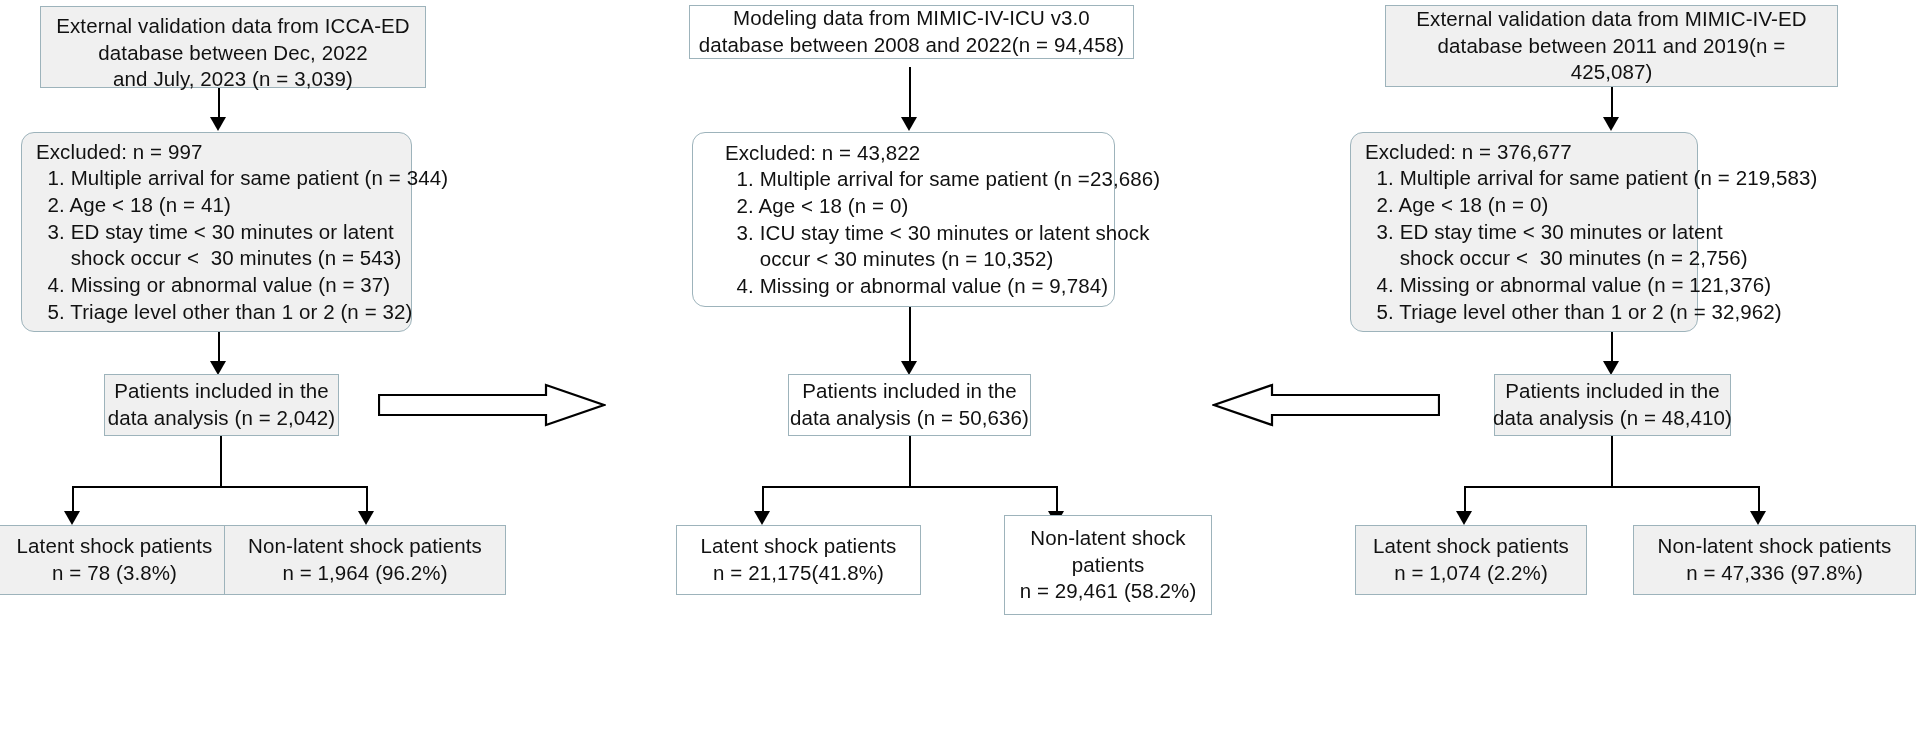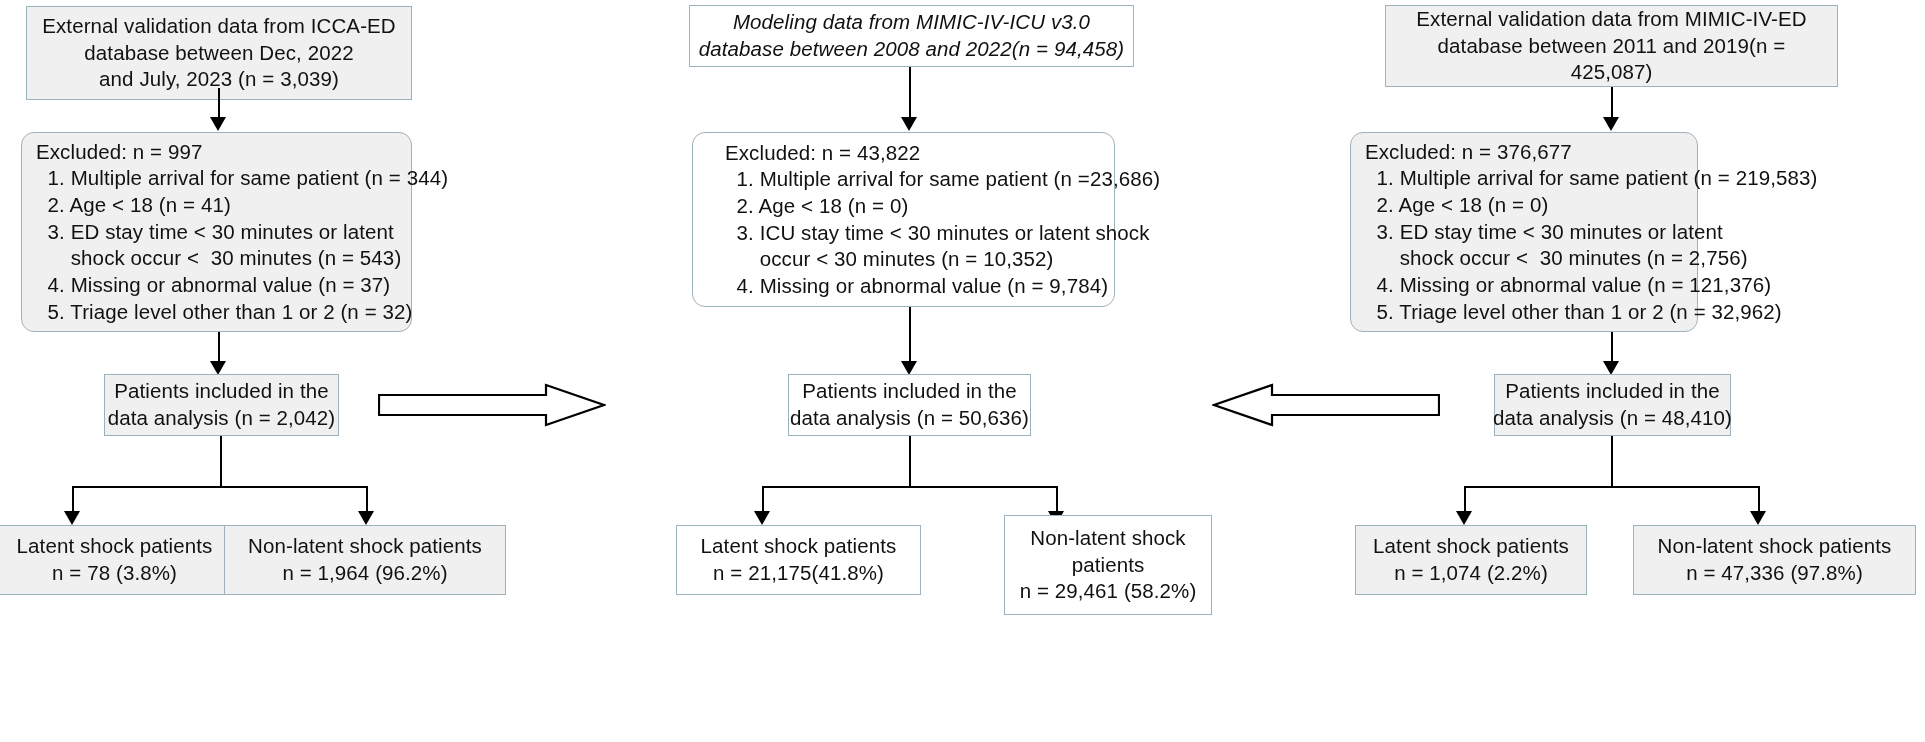--- a/index.html
+++ b/index.html
@@ -58,21 +58,21 @@
   }
   
   .blockarrow{ position:absolute; }
   .blockarrow svg{ display:block; }
 </style>
 </head>
 <body>
 
 <div id="canvas">
 
-  <div class="node gray center" style="left:26px;top:6px;width:386px;height:94px;">
+  <div class="node gray center" style="left:40px;top:6px;width:386px;height:82px;justify-content:space-between;">
     <span class="ln">External validation data from ICCA-ED</span>
     <span class="ln">database between Dec, 2022</span>
     <span class="ln">and July, 2023 (n = 3,039)</span>
   </div>
 
   <div class="vline" style="left:218px;top:88px;height:38px;"></div>
   <div class="arrowhead" style="left:210px;top:117px;"></div>
 
   <div class="node gray left excl" style="left:21px;top:132px;width:391px;height:200px;">
     <span class="ln">Excluded: n = 997</span>
@@ -101,21 +101,21 @@
 
   <div class="node gray center" style="left:-3px;top:525px;width:235px;height:70px;">
     <span class="ln">Latent shock patients</span>
     <span class="ln">n = 78 (3.8%)</span>
   </div>
   <div class="node gray center" style="left:224px;top:525px;width:282px;height:70px;">
     <span class="ln">Non-latent shock patients</span>
     <span class="ln">n = 1,964 (96.2%)</span>
   </div>
 
-  <div class="node white center" style="left:689px;top:5px;width:445px;height:62px;font-style:italic;">
+  <div class="node white center" style="left:689px;top:5px;width:445px;height:54px;">
     <span class="ln">Modeling data from MIMIC-IV-ICU v3.0</span>
     <span class="ln">database between 2008 and 2022(n = 94,458)</span>
   </div>
 
   <div class="vline" style="left:909px;top:67px;height:59px;"></div>
   <div class="arrowhead" style="left:901px;top:117px;"></div>
 
   <div class="node white left excl" style="left:692px;top:132px;width:423px;height:175px;padding-left:32px;">
     <span class="ln">Excluded: n = 43,822</span>
     <span class="ln">  1. Multiple arrival for same patient (n =23,686)</span>

